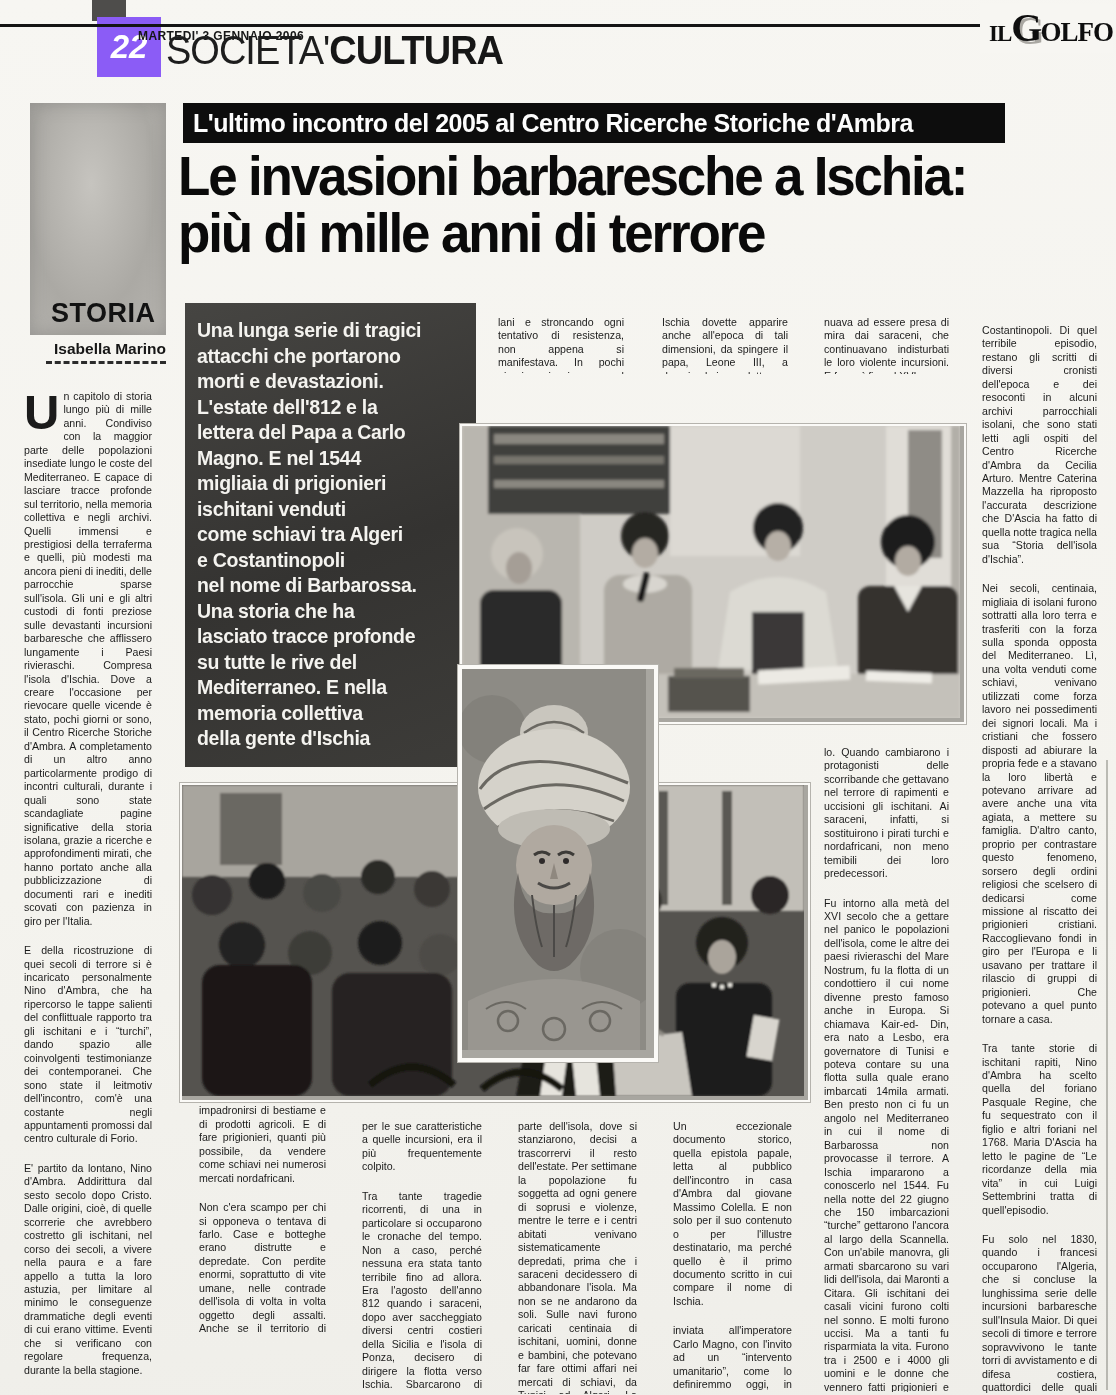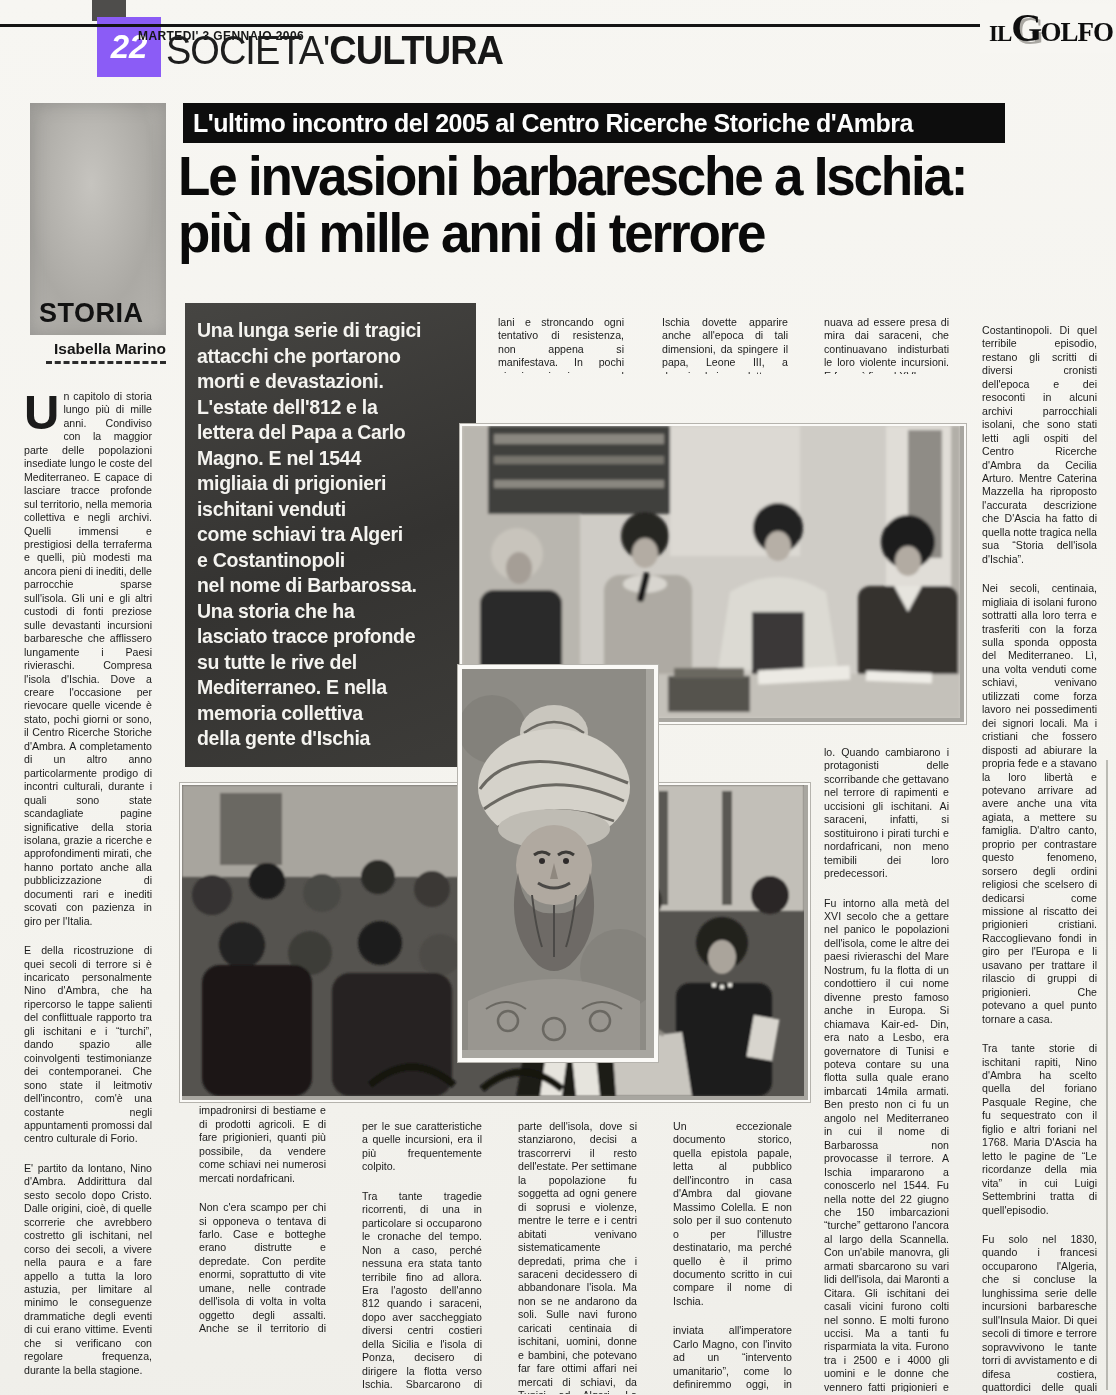--- a/index.html
+++ b/index.html
@@ -26,21 +26,21 @@
   .masthead .g{font-size:40px;letter-spacing:-2px;text-shadow:2.5px 2.5px 0 #a9a7a2;}
   .masthead .olfo{font-size:27px;letter-spacing:-1px;}
   
   .kicker{left:183px;top:103px;width:822px;height:40px;background:#0d0d0d;color:#fdfdfd;
     font-weight:700;font-size:25px;line-height:40px;padding-left:10px;box-sizing:border-box;letter-spacing:-.5px;}
   .headline{left:178px;top:148px;width:936px;font-weight:800;font-size:53px;line-height:1.03;
     letter-spacing:-2.2px;color:#0a0a0a;transform:scaleY(1.04);transform-origin:top left;}
   .storia-box{left:30px;top:103px;width:136px;height:232px;
     background:radial-gradient(ellipse at 45% 35%,#c6c4bf,#abA9a4 60%,#b7b5b0);
     box-shadow:inset 0 0 18px rgba(90,90,88,.35);}
-  .storia-label{position:absolute;left:9px;bottom:6px;font-weight:900;font-size:27px;letter-spacing:.5px;color:#121212;}
+  .storia-label{position:absolute;left:21px;bottom:6px;font-weight:900;font-size:27px;letter-spacing:.5px;color:#121212;}
   .byline{left:18px;top:340px;width:148px;text-align:right;font-weight:900;font-size:15.5px;}
   .byline-dashes{margin:3px 0 0 auto;width:120px;border-top:3.5px dashed #2b2b2b;}
   .standfirst{left:185px;top:303px;width:291px;height:464px;box-sizing:border-box;
     background:linear-gradient(160deg,#464542 0%,#343331 55%,#3d3c39 100%);
     color:#f4f3ef;font-weight:700;font-size:19.5px;line-height:25.5px;padding:15px 12px;letter-spacing:-.3px;}
   
   .bodytext{font-size:10.6px;line-height:13.45px;text-align:justify;overflow:hidden;color:#1b1b1b;}
   .bodytext p{margin:16px;}
   .dropcap{float:left;font-weight:900;font-size:49px;line-height:40px;padding:2px 4px 0 0;}
   .col-left{left:8px;top:374px;width:160px;height:1016px;}

